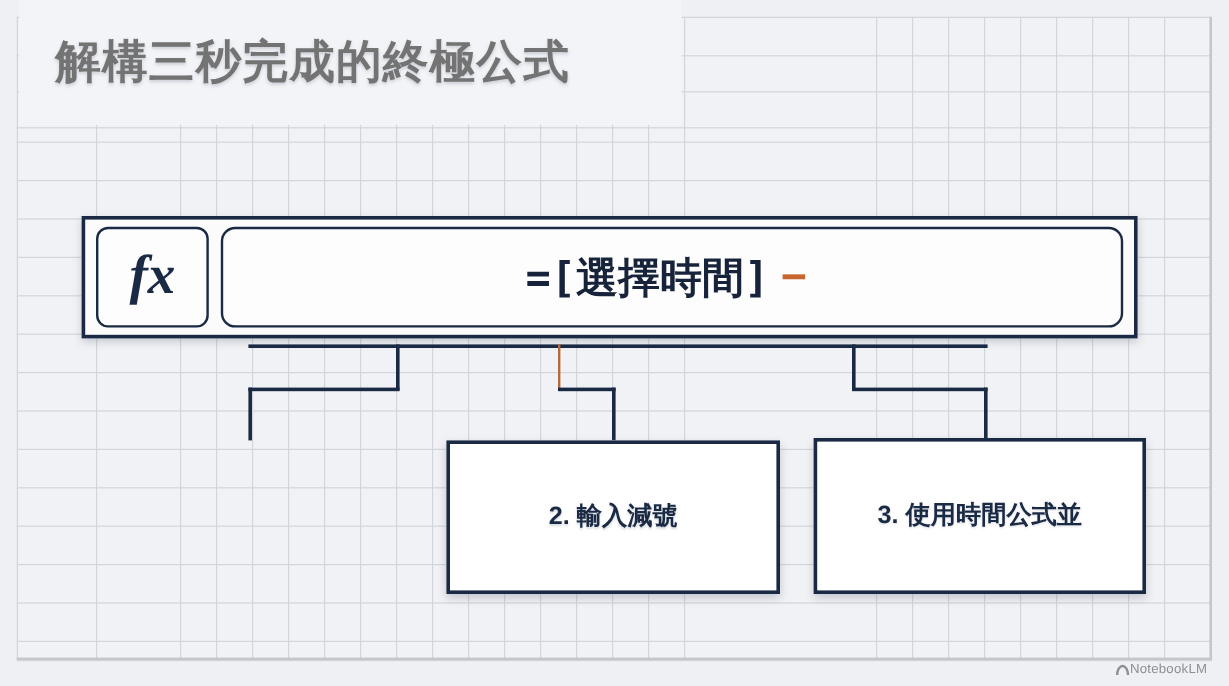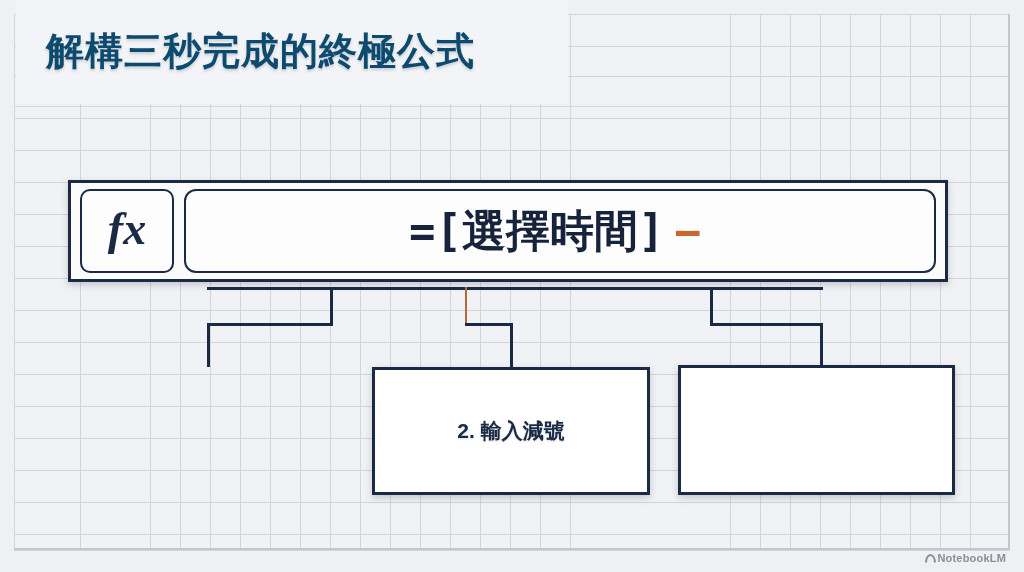--- a/index.html
+++ b/index.html
@@ -69,21 +69,21 @@
     height: 104px;
     background: #f3f4f7;
   }
   .slide-title {
     position: absolute;
     left: 46px;
     top: 26px;
     font-size: 38px;
     font-weight: 700;
     letter-spacing: 1px;
-    color: #0c4a6e;
+    color: #737373;
     white-space: nowrap;
     text-shadow: 0 2px 3px rgba(120,130,150,0.35);
   }
 
   
   .formula-bar {
     position: absolute;
     left: 68px;
     top: 180px;
     width: 880px;
@@ -123,21 +123,21 @@
     border: 2px solid #1b2a44;
     border-radius: 12px;
     background: #fdfdfd;
     display: flex;
     align-items: center;
     justify-content: center;
   }
   .formula-text {
     font-family: "DejaVu Sans Mono", "Liberation Mono", monospace;
     font-weight: 700;
-    font-size: 44px;
+    font-size: 35px;
     color: #17233b;
     white-space: nowrap;
     letter-spacing: 0px;
     display: flex;
     align-items: center;
   }
   .minus-op {
     display: inline-block;
     color: #c8662f;
     padding: 0 10px;
@@ -177,21 +177,21 @@
   
   .watermark {
     position: absolute;
     right: 18px;
     bottom: 8px;
     display: flex;
     align-items: center;
     gap: 0;
     color: #8b8f96;
     font-size: 11px;
-    font-weight: 700;
+    font-weight: 400;
     letter-spacing: 0.2px;
   }
   .wm-mark { display: block; }
 </style>
 </head>
 <body>
 
 <div id="slide">
 
   <div class="sheet">
@@ -278,21 +278,21 @@
   <div class="conn h" style="left:710px; top:323px; width:113px;"></div>
   <div class="conn v" style="left:820px; top:323px; height:44px;"></div>
 
 
   <div class="step-box" style="left:372px; top:367px; width:278px; height:128px;">
     <div class="step-label">2. 輸入減號</div>
   </div>
 
   <div class="step-box" style="left:678px; top:365px; width:277px; height:130px;">
     <div class="step-label">
-      <br>
+      <span>3. 使用時間公式並</span><br>
     </div>
   </div>
 
   <div class="watermark">
     <svg class="wm-mark" width="13" height="12" viewBox="0 0 13 12">
       <path d="M1 10.5 C1 5.5 4 2 6.5 2 C9 2 12 5.5 12 10.5 L10 10.5 C10 6.8 8.3 4 6.5 4 C4.7 4 3 6.8 3 10.5 Z" fill="#8b8f96"></path>
     </svg>
     <span>NotebookLM</span>
   </div>
 

